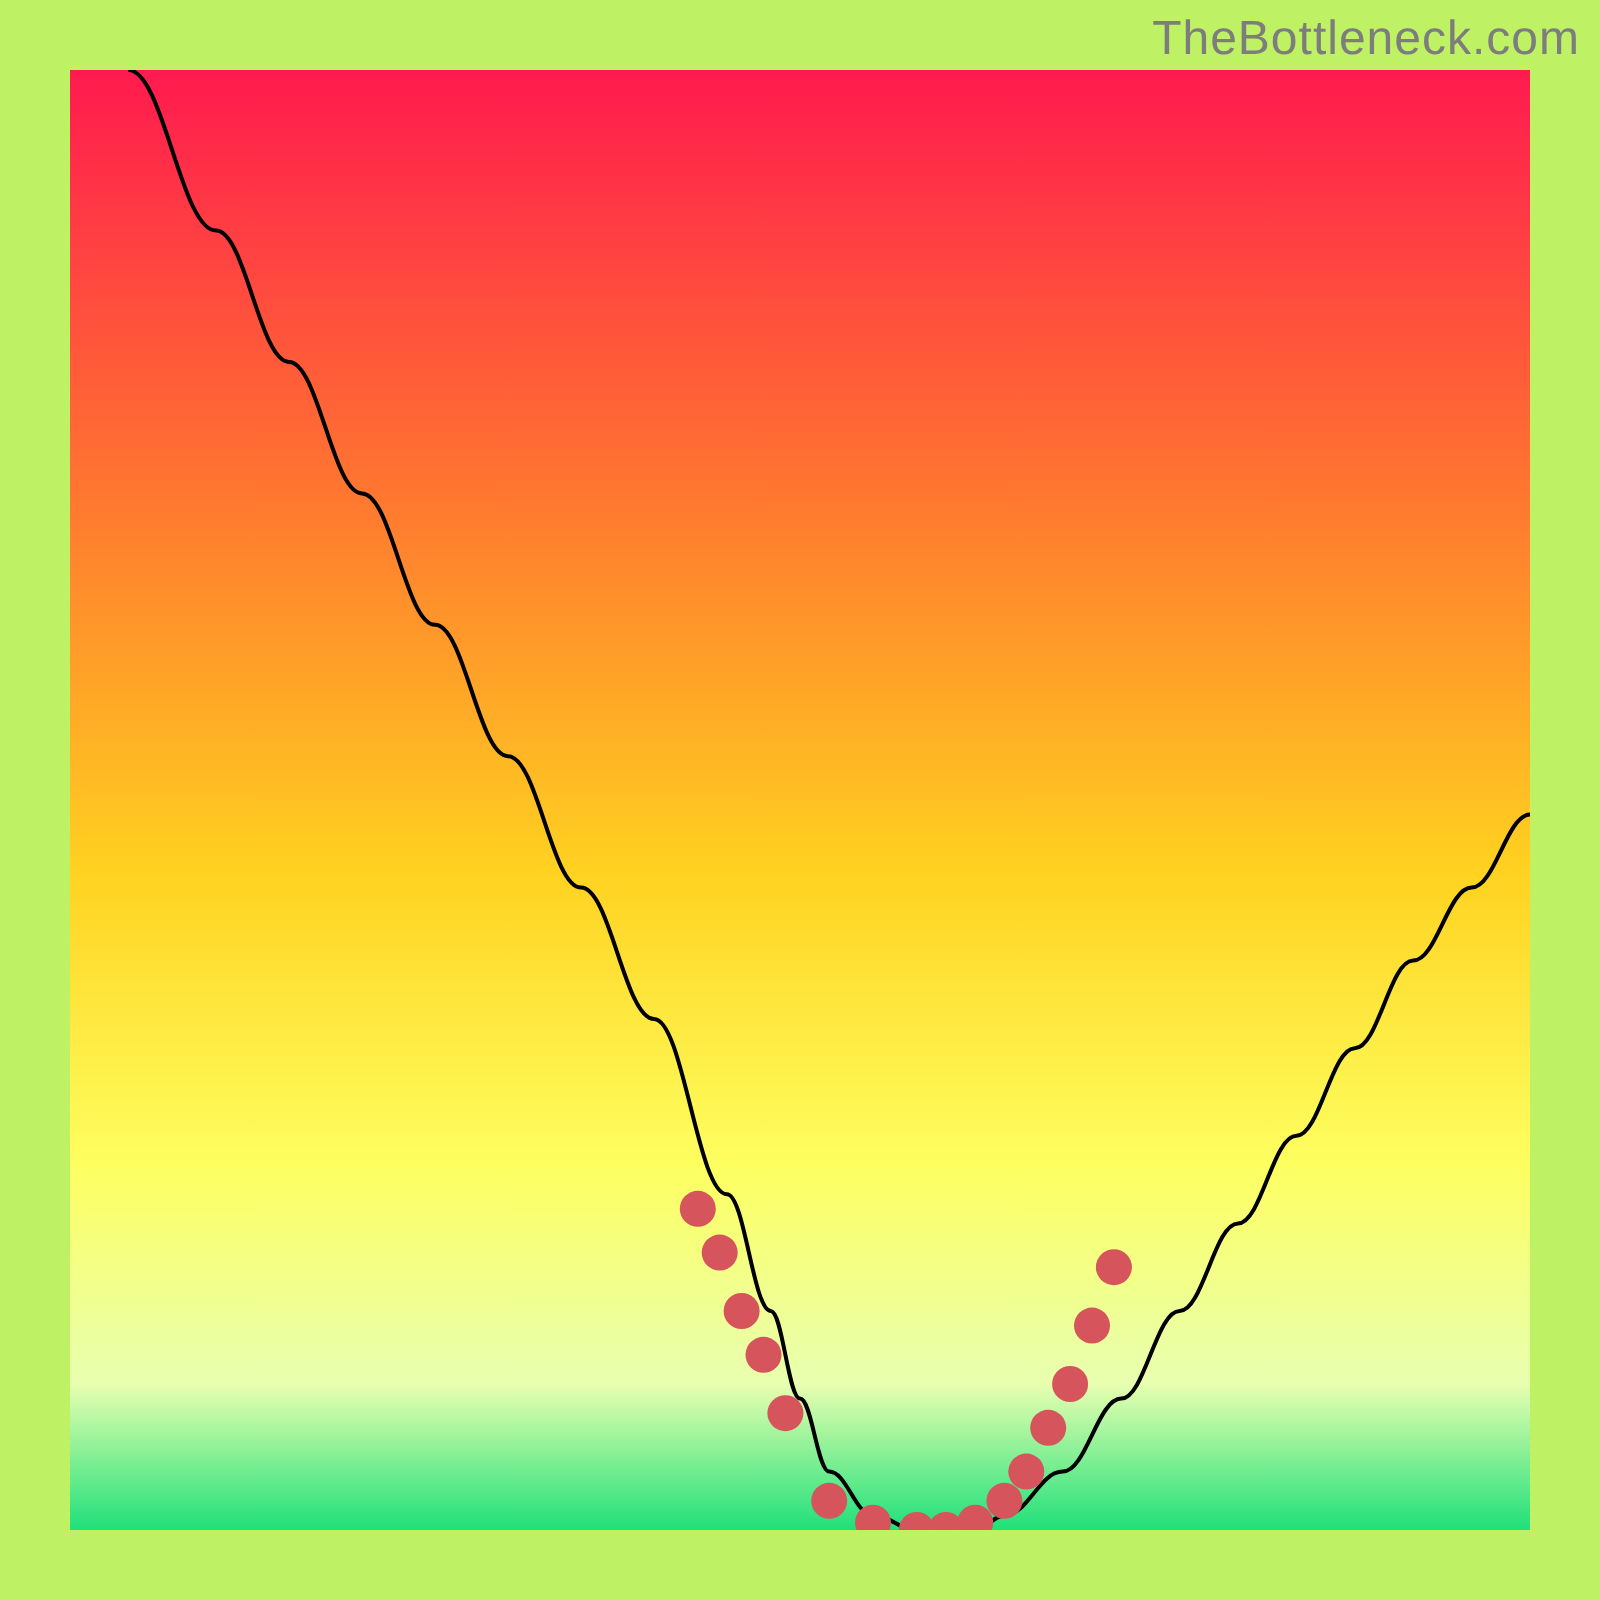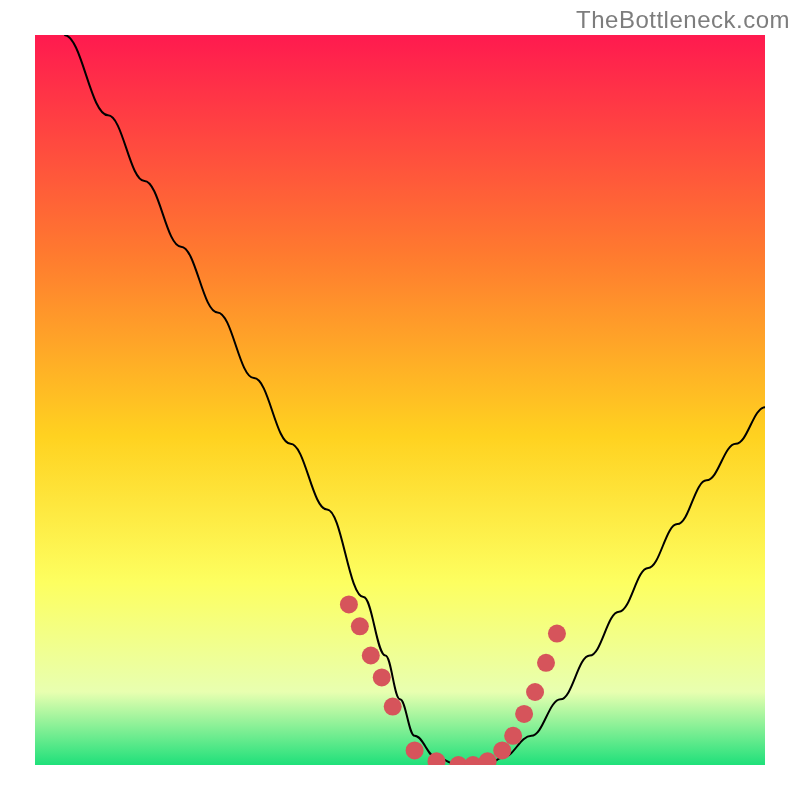--- a/index.html
+++ b/index.html
@@ -1,21 +1,21 @@
 <!DOCTYPE html>
 <html><head>
 <meta charset="utf-8">
 <style>
   * { margin: 0; padding: 0; box-sizing: border-box; }
   html, body { width: 800px; height: 800px; background: #000; overflow: hidden; }
   .frame {
     position: absolute;
     width: 800px;
     height: 800px;
-    background: #ffffff;
+    background: #bef264;
   }
   .watermark {
     position: absolute;
     top: 6px;
     right: 10px;
     font-family: Arial, sans-serif;
     font-size: 24px;
     color: #7d7d7d;
     letter-spacing: 0.5px;
   }

